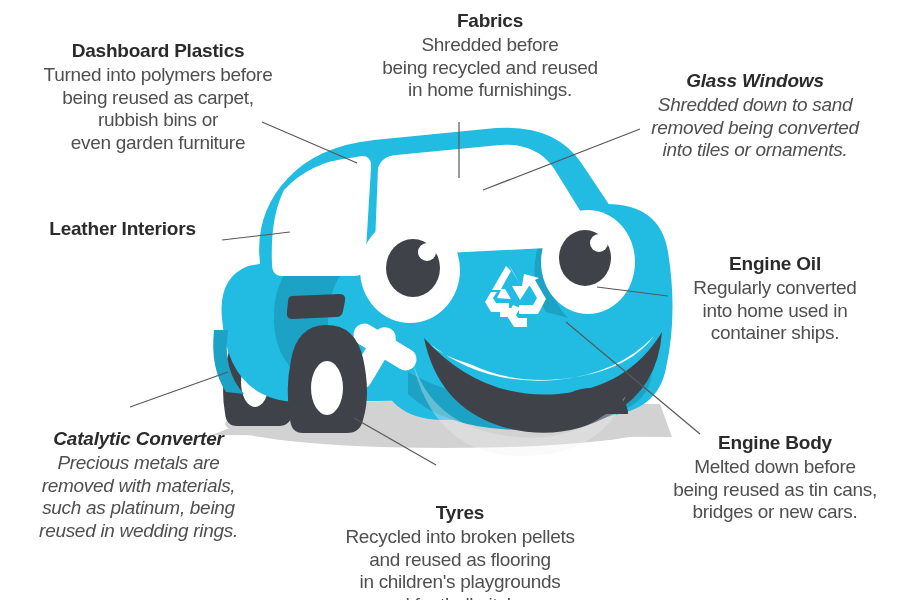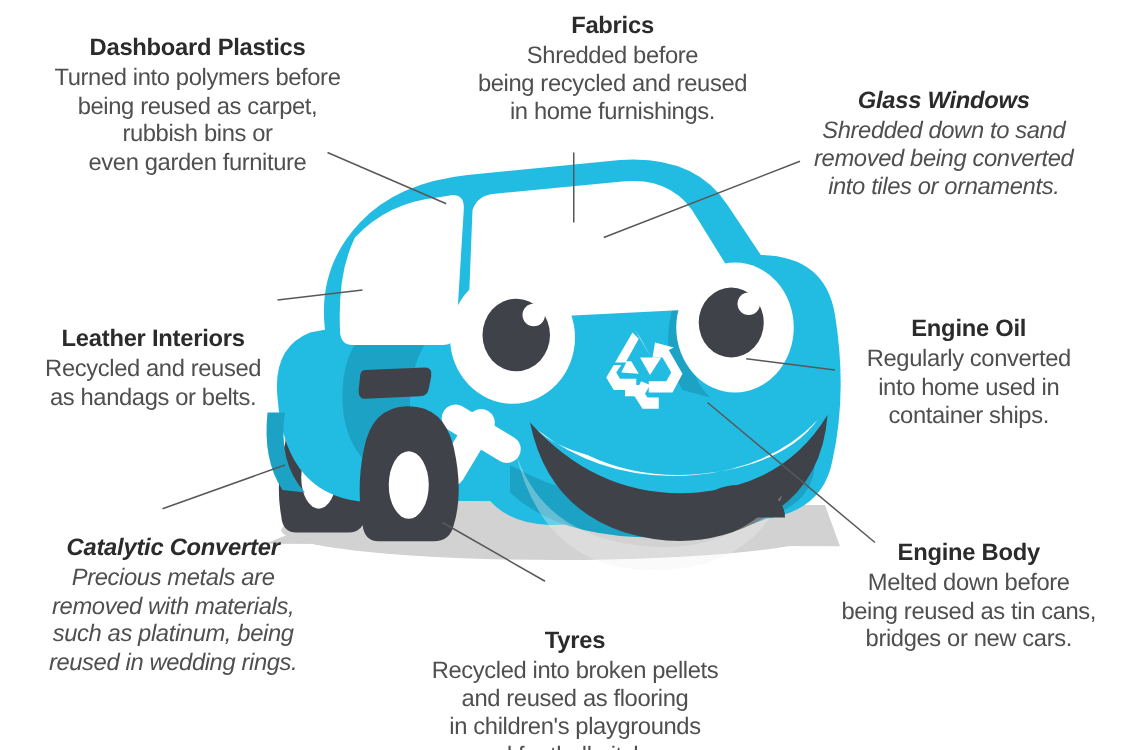--- a/index.html
+++ b/index.html
@@ -40,24 +40,24 @@
   }
   .callout .body {
     display: block;
     font-size: 19px;
     color: #4f4f4f;
     letter-spacing: -0.3px;
     white-space: pre-line;
   }
 
   
-  #cal-dashboard  { left: 18px;  top: 28px;  width: 280px; }
+  #cal-dashboard  { left: 18px;  top: 40px;  width: 280px; }
   #cal-fabrics    { left: 375px; top: 10px;  width: 230px; }
   #cal-glass      { left: 630px; top: 70px;  width: 250px; font-style: italic; }
-  #cal-leather    { left: 10px;  top: 218px; width: 225px; margin-top: 43px; }
+  #cal-leather    { left: 10px;  top: 218px; width: 225px; }
   #cal-engineoil  { left: 660px; top: 253px; width: 230px; }
   #cal-catalytic  { left: 6px;   top: 428px; width: 265px; font-style: italic; }
   #cal-tyres      { left: 320px; top: 466px; width: 280px; margin-top: 36px; }
   #cal-metalbody  { left: 650px; top: 432px; width: 250px; }
 </style>
 </head>
 <body>
 
 <div id="infographic">
 
@@ -211,22 +211,20 @@
 
   <div class="callout" id="cal-glass">
     <span class="title">Glass Windows</span>
     <span class="body">Shredded down to sand
 removed being converted
 into tiles or ornaments.</span>
   </div>
 
   <div class="callout" id="cal-leather">
     <span class="title">Leather Interiors</span>
-    <span class="body">Recycled and reused
-as handags or belts.</span>
   </div>
 
   <div class="callout" id="cal-engineoil">
     <span class="title">Engine Oil</span>
     <span class="body">Regularly converted
 into home used in
 container ships.</span>
   </div>
 
   <div class="callout" id="cal-catalytic">

